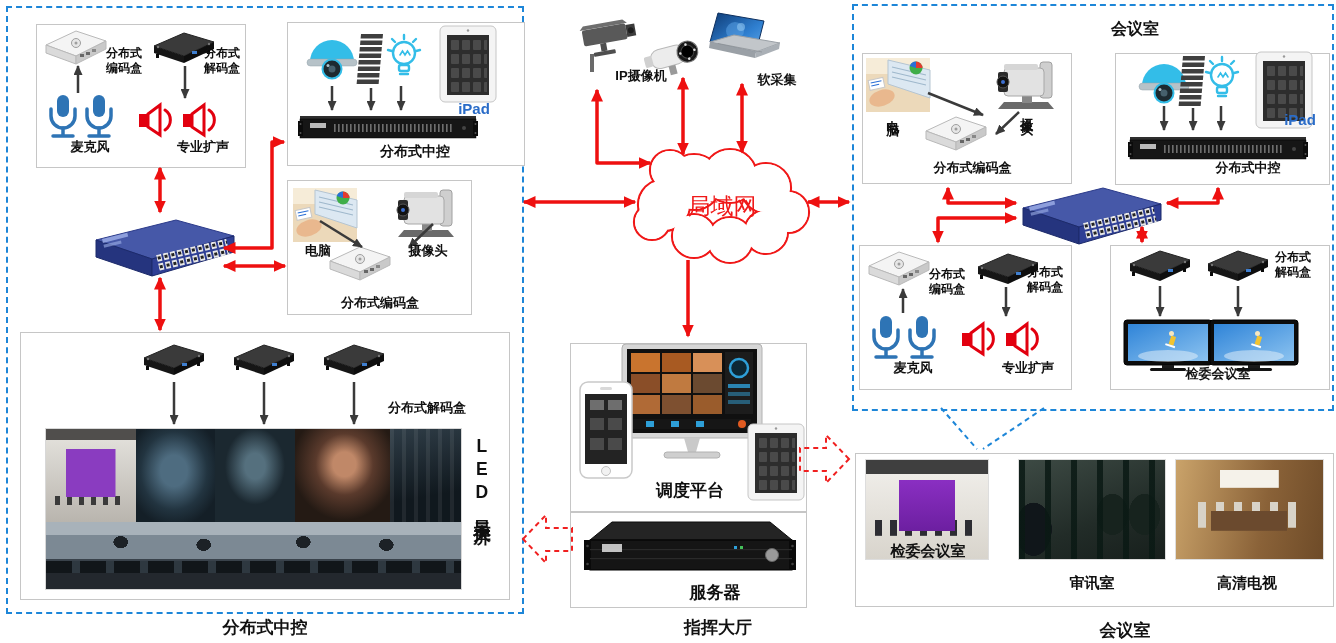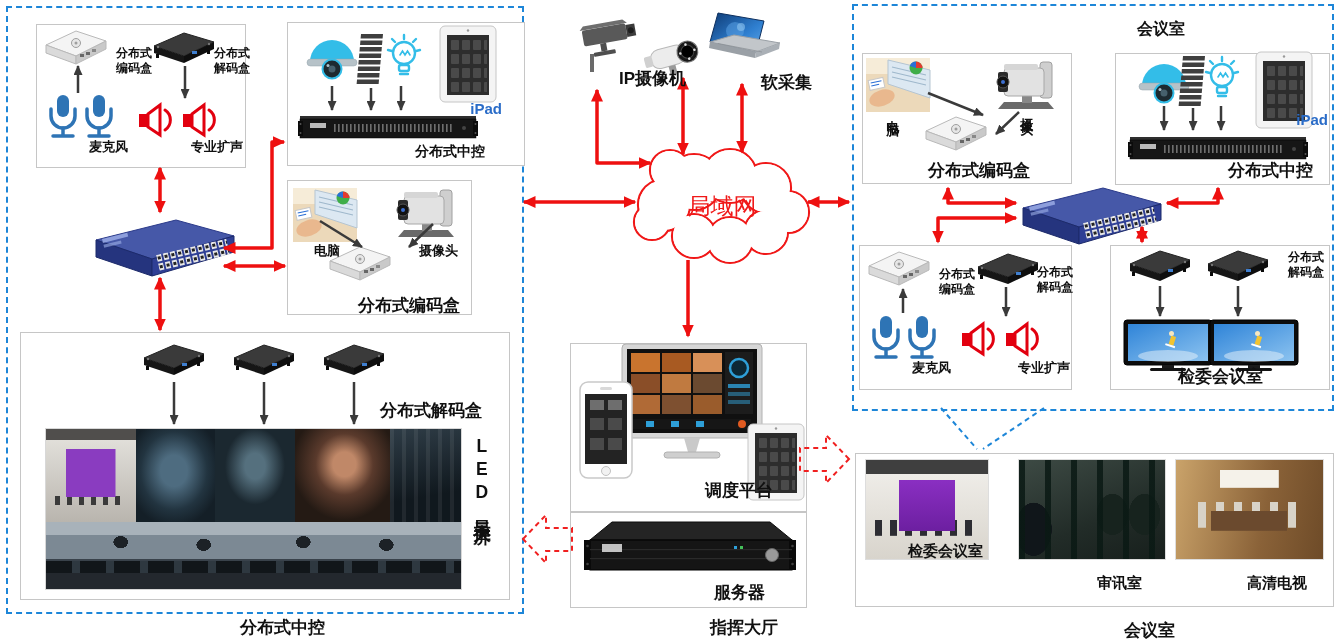--- a/index.html
+++ b/index.html
@@ -1,23 +1,23 @@
 <!DOCTYPE html>
 <html><head>
 <meta charset="utf-8">
 <style>
   html,body{margin:0;padding:0;background:#fff}
   .stage{position:relative;width:1336px;height:643px;background:#fff;overflow:hidden;
          font-family:"Liberation Sans",sans-serif}
   .sect{position:absolute;border:2px dashed #1d86d8;z-index:0;background:#fff}
   .gbox{position:absolute;background:#fff;border:1px solid #c6c6c6;z-index:1}
   svg.overlay{position:absolute;left:0;top:0;z-index:5;pointer-events:none}
-  .lbl{position:absolute;font-weight:700;font-size:13px;color:#101010;text-align:right;
+  .lbl{position:absolute;font-weight:700;font-size:13px;color:#101010;text-align:center;
        line-height:1.25;z-index:10}
-  .s12{font-size:12px}.s135{font-size:17px}.s15{font-size:15px}
+  .s12{font-size:12px}.s135{font-size:13px}.s15{font-size:15px}
   .s16{font-size:16px}.s17{font-size:17px}
   .blue{color:#2a6cc8}
   .two{white-space:pre-line}
   .vert{writing-mode:vertical-lr;text-orientation:upright;letter-spacing:2px;text-align:left}
   .ledv{font-size:17.5px;font-weight:800;letter-spacing:3px}
   
   .led-wall{position:absolute;left:45px;top:428px;width:415px;height:160px;display:flex;
             flex-direction:column;z-index:2;border:1px solid #d8d8d8}
   .lw-top{height:58%;display:flex}
   .lw-p{width:90px;background:
@@ -472,21 +472,21 @@
   <div class="lbl s15 blue" style="left:446px;top:100px;width:56px">iPad</div>
   <div class="lbl" style="left:345px;top:143px;width:140px;font-size:14px">分布式中控</div>
   <div class="lbl" style="left:296px;top:243px;width:44px">电脑</div>
   <div class="lbl" style="left:398px;top:243px;width:60px">摄像头</div>
   <div class="lbl s135" style="left:300px;top:295px;width:160px">分布式编码盒</div>
   <div class="lbl s135" style="left:372px;top:400px;width:110px">分布式解码盒</div>
   <div class="lbl vert ledv" style="left:470px;top:436px;height:156px">LED显示大屏</div>
 
   <div class="lbl s135" style="left:596px;top:68px;width:90px">IP摄像机</div>
   <div class="lbl s135" style="left:742px;top:72px;width:70px">软采集</div>
-  <div class="lbl s17" style="left:673px;top:480px;width:100px">调度平台</div>
+  <div class="lbl s17" style="left:640px;top:480px;width:100px">调度平台</div>
   <div class="lbl s17" style="left:665px;top:582px;width:100px">服务器</div>
   <div class="lbl s17" style="left:658px;top:617px;width:120px">指挥大厅</div>
 
   <div class="lbl s16" style="left:1085px;top:19px;width:100px">会议室</div>
   <div class="lbl vert" style="left:884px;top:110px;height:44px">电脑</div>
   <div class="lbl s135" style="left:915px;top:160px;width:115px">分布式编码盒</div>
   <div class="lbl vert" style="left:1018px;top:108px;height:66px">摄像头</div>
   <div class="lbl s15 blue" style="left:1272px;top:111px;width:56px">iPad</div>
   <div class="lbl s135" style="left:1183px;top:160px;width:130px">分布式中控</div>
   <div class="lbl s12 two" style="left:919px;top:267px;width:56px">分布式

